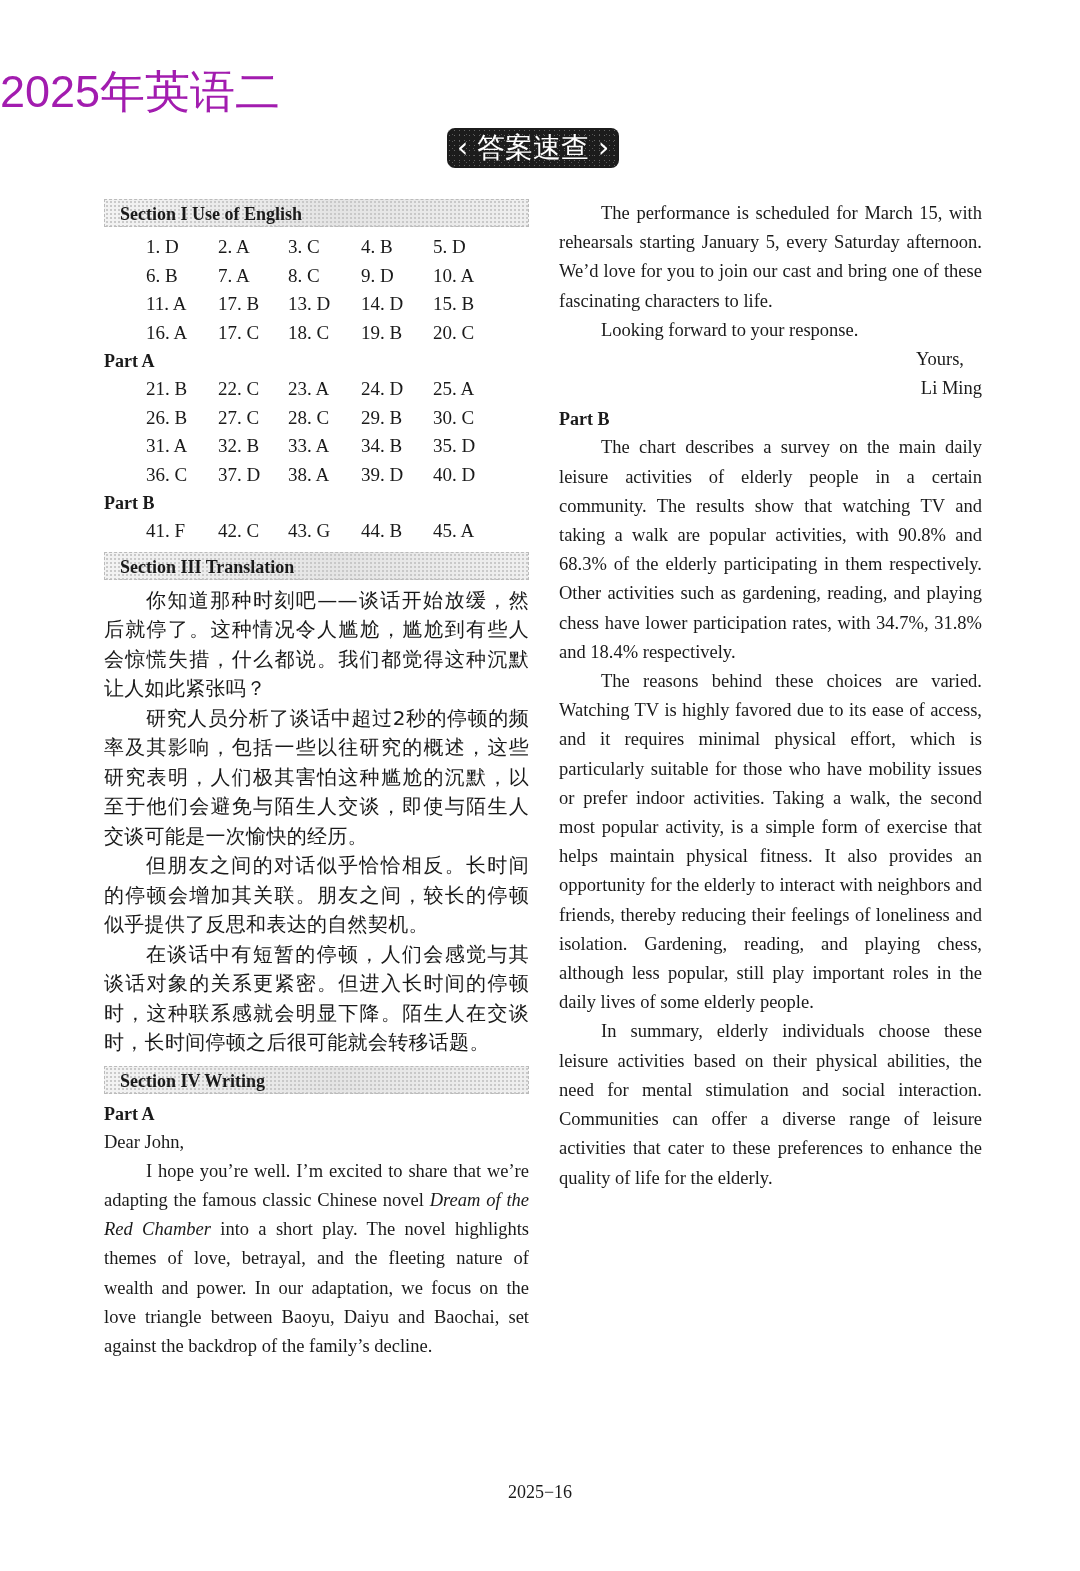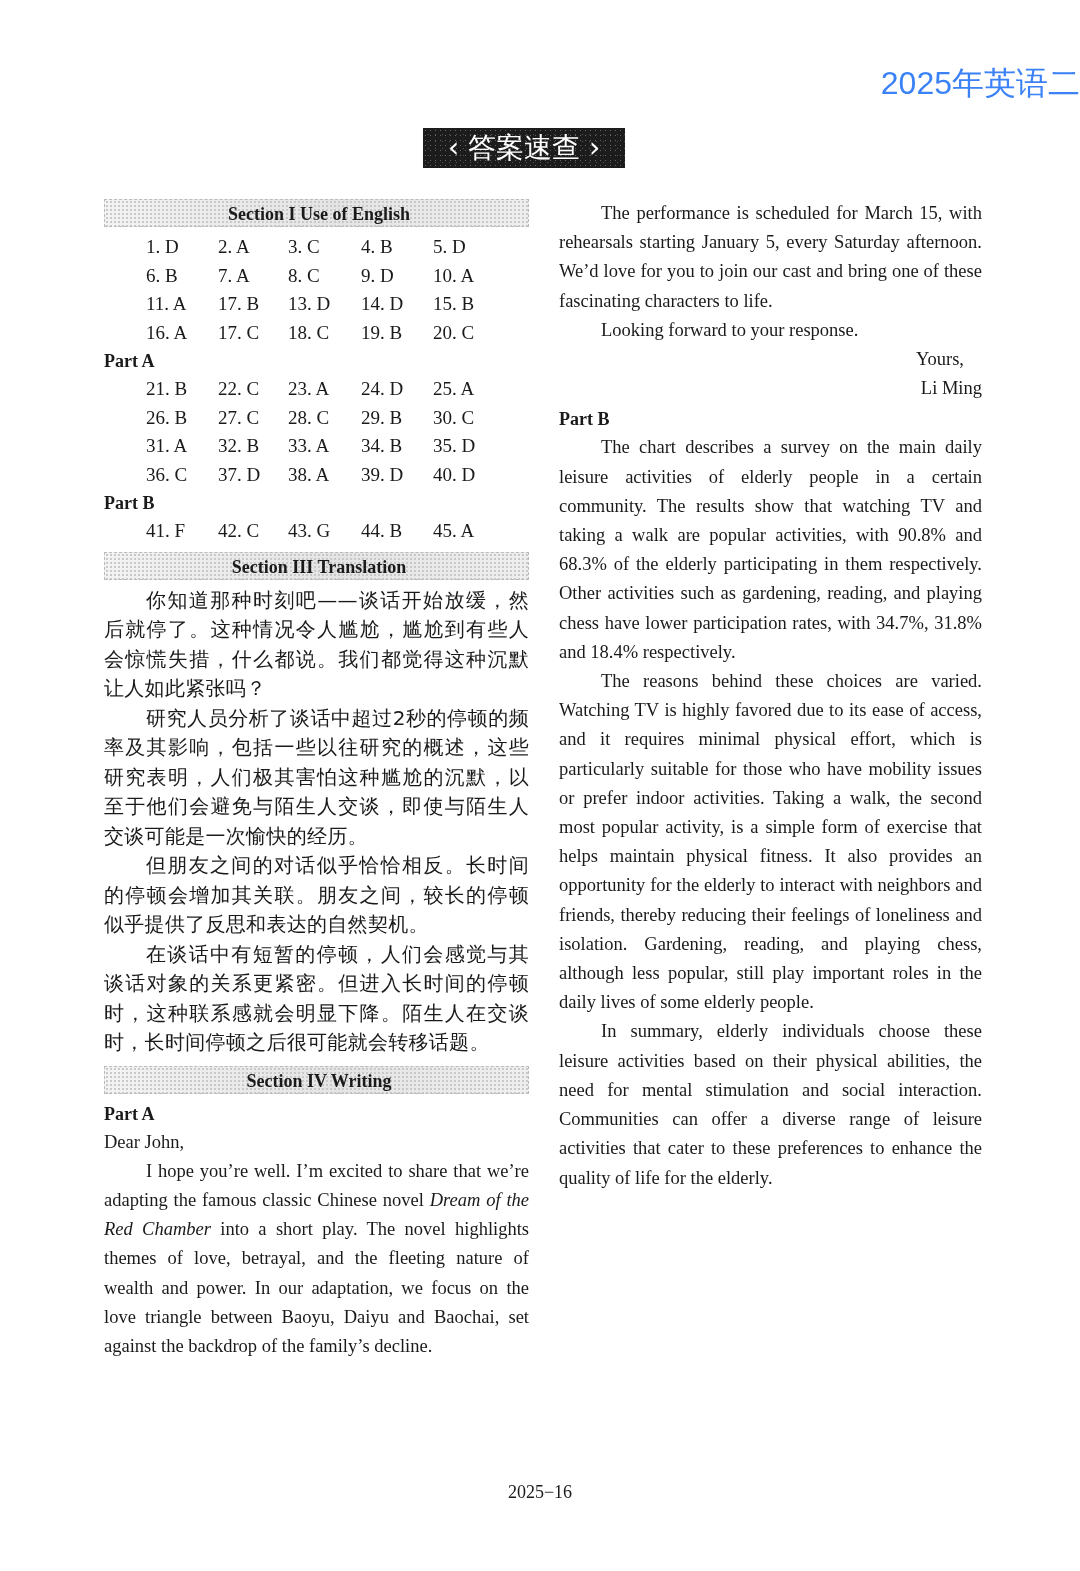--- a/index.html
+++ b/index.html
@@ -2,41 +2,41 @@
 <html><head>
 <meta charset="utf-8">
 <style>
   html, body { margin: 0; padding: 0; }
   body {
     width: 1080px; height: 1571px; background: #ffffff; position: relative;
     font-family: "Liberation Serif", "DejaVu Serif", serif; color: #1a1a1a;
     overflow: hidden;
   }
   .title {
-    position: absolute; left: 0; width: 1080px; top: 62px; text-align: right;
-    font-family: "Liberation Sans", "DejaVu Sans", sans-serif; font-size: 32px; color: #3b82f6;
+    position: absolute; left: 0; width: 1080px; top: 62px; text-align: left;
+    font-family: "Liberation Sans", "DejaVu Sans", sans-serif; font-size: 45px; color: #a21caf;
     letter-spacing: 0px;
   }
   .badge {
-    position: absolute; left: 423px; top: 128px; width: 202px; height: 40px;
-    background: #1c1c1c; border-radius: 0; color: #fff; text-align: center;
+    position: absolute; left: 447px; top: 128px; width: 172px; height: 40px;
+    background: #1c1c1c; border-radius: 8px; color: #fff; text-align: center;
     font-family: "DejaVu Sans", sans-serif; font-size: 28px; line-height: 40px;
     background-image: radial-gradient(#666 0.8px, transparent 1px), radial-gradient(#555 0.6px, transparent 1px);
     background-size: 5px 5px, 7px 7px; background-position: 0 0, 2px 3px;
     background-color: #1c1c1c;
   }
   .col { position: absolute; }
   .left { left: 104px; top: 199px; width: 425px; }
   .right { left: 559px; top: 199px; width: 423px; }
   .sec-bar {
     height: 28px; border: 1px dashed #bbb; margin-bottom: 6px;
     background: linear-gradient(90deg, #f2f2f2 0%, #e6e6e6 40%, #ececec 70%, #f4f4f4 100%);
     background-image: radial-gradient(#c8c8c8 0.7px, transparent 1px), linear-gradient(90deg, #f3f3f3, #e4e4e4 55%, #efefef);
     background-size: 4px 4px, 100% 100%;
-    font-weight: bold; font-size: 18px; line-height: 28px; padding-left: 5px; box-sizing: border-box; text-align: center;
+    font-weight: bold; font-size: 18px; line-height: 28px; padding-left: 15px; box-sizing: border-box;
   }
   .answers { display: grid; grid-template-columns: 72px 70px 73px 72px 72px; padding-left: 42px; font-size: 19px; line-height: 28.5px; }
   .part { font-weight: bold; font-size: 18px; line-height: 28px; }
   p { margin: 0; font-size: 18.5px; line-height: 29.2px; text-align: justify; }
   .cn { font-family: "DejaVu Sans", sans-serif; font-size: 20px; line-height: 29.5px; letter-spacing: 0.3px; text-align: justify; }
   .indent { text-indent: 42px; }
   .sign { text-align: right; padding-right: 18px; }
   .sign2 { text-align: right; }
   .footer { position: absolute; top: 1482px; left: 0; width: 1080px; text-align: center; font-size: 18px; }
 </style>

